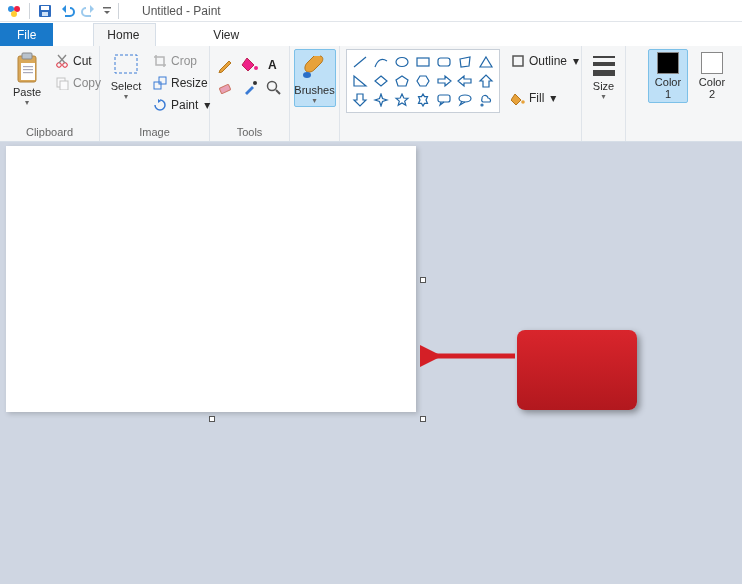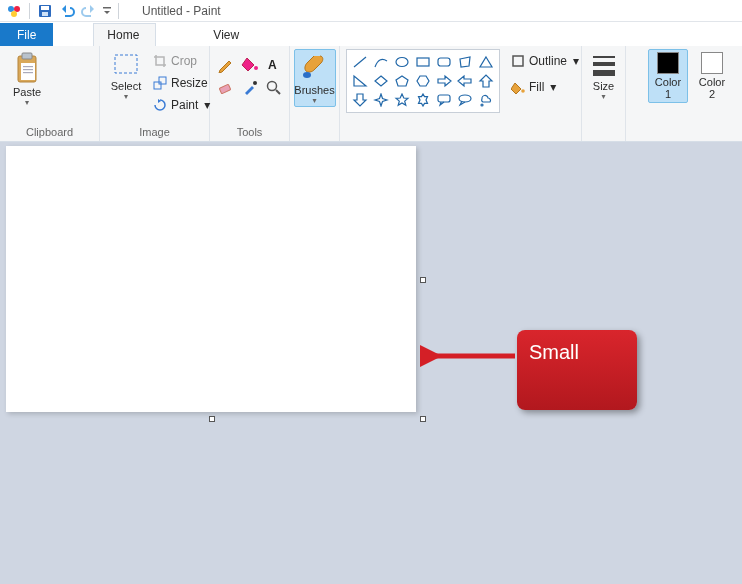--- a/index.html
+++ b/index.html
@@ -119,20 +119,41 @@
               <rect x="9" y="1" width="10" height="6" rx="1" fill="#b9c2cc" stroke="#888"></rect>
               <rect x="8" y="11" width="14" height="17" fill="#fff"></rect>
               <rect x="10" y="14" width="10" height="1.2" fill="#aab"></rect>
               <rect x="10" y="17" width="10" height="1.2" fill="#aab"></rect>
               <rect x="10" y="20" width="10" height="1.2" fill="#aab"></rect>
             </svg>
         </span>
         <span class="lbl">Paste</span>
         <span class="drop">▾</span>
       </div>
+      <div class="col" style="margin-left:2px;margin-top:2px;">
+        <div class="smallbtn">
+          <span class="icon">
+              <svg width="14" height="14">
+                <circle cx="4" cy="11" r="2.3" fill="none" stroke="#d23"></circle>
+                <circle cx="10" cy="11" r="2.3" fill="none" stroke="#d23"></circle>
+                <path d="M4 9 11 1M10 9 3 1" stroke="#888" stroke-width="1.4"></path>
+              </svg>
+            </span>
+          <span>Cut</span>
+        </div>
+        <div class="smallbtn" style="opacity:.55">
+          <span class="icon">
+              <svg width="14" height="14">
+                <rect x="2" y="2" width="8" height="9" fill="#fff" stroke="#999"></rect>
+                <rect x="5" y="5" width="8" height="9" fill="#fff" stroke="#999"></rect>
+              </svg>
+            </span>
+          <span>Copy</span>
+        </div>
+      </div>
     </div>
     <div class="group-label">Clipboard</div>
   </div>
 
   <div class="group" style="width:110px;">
     <div class="group-body">
       <div class="vbtn" style="min-width:40px;">
         <span class="icon">
             <svg width="28" height="26">
               <rect x="3" y="3" width="22" height="18" fill="none" stroke="#3a7bd5" stroke-dasharray="3 2"></rect>
@@ -336,21 +357,21 @@
               <path d="M5 8l-2 4 5-3"></path>
             </svg>
           </div>
         <div class="s">
             <svg width="16" height="14">
               <path d="M4 6a3 3 0 016-1 2.5 2.5 0 012 4H5a2 2 0 01-1-3z"></path>
               <circle cx="4" cy="12" r="1"></circle>
             </svg>
           </div>
       </div>
-      <div class="col" style="gap:6px;margin-top:2px;">
+      <div class="col" style="gap:17px;margin-top:2px;">
         <div class="smallbtn">
           <span class="icon">
               <svg width="14" height="14">
                 <rect x="2" y="2" width="10" height="10" fill="none" stroke="#555" stroke-width="1.5"></rect>
               </svg>
             </span>
           <span>Outline</span>
           <span class="drop" style="margin-left:2px">▾</span>
         </div>
         <div class="smallbtn">
@@ -410,15 +431,14 @@
 
   <svg class="arrow" width="100" height="40">
     <defs>
         <marker id="ah" markerWidth="12" markerHeight="12" refX="2" refY="5" orient="auto">
           <path d="M10 0 0 5 10 10z" fill="#d41f26"></path>
         </marker>
       </defs>
     <line x1="95" y1="16" x2="12" y2="16" stroke="#d41f26" stroke-width="5" marker-end="url(#ah)"></line>
   </svg>
   <div class="callout">
-    <span>Small</span>
   </div>
 </div>
 
 </body></html>

